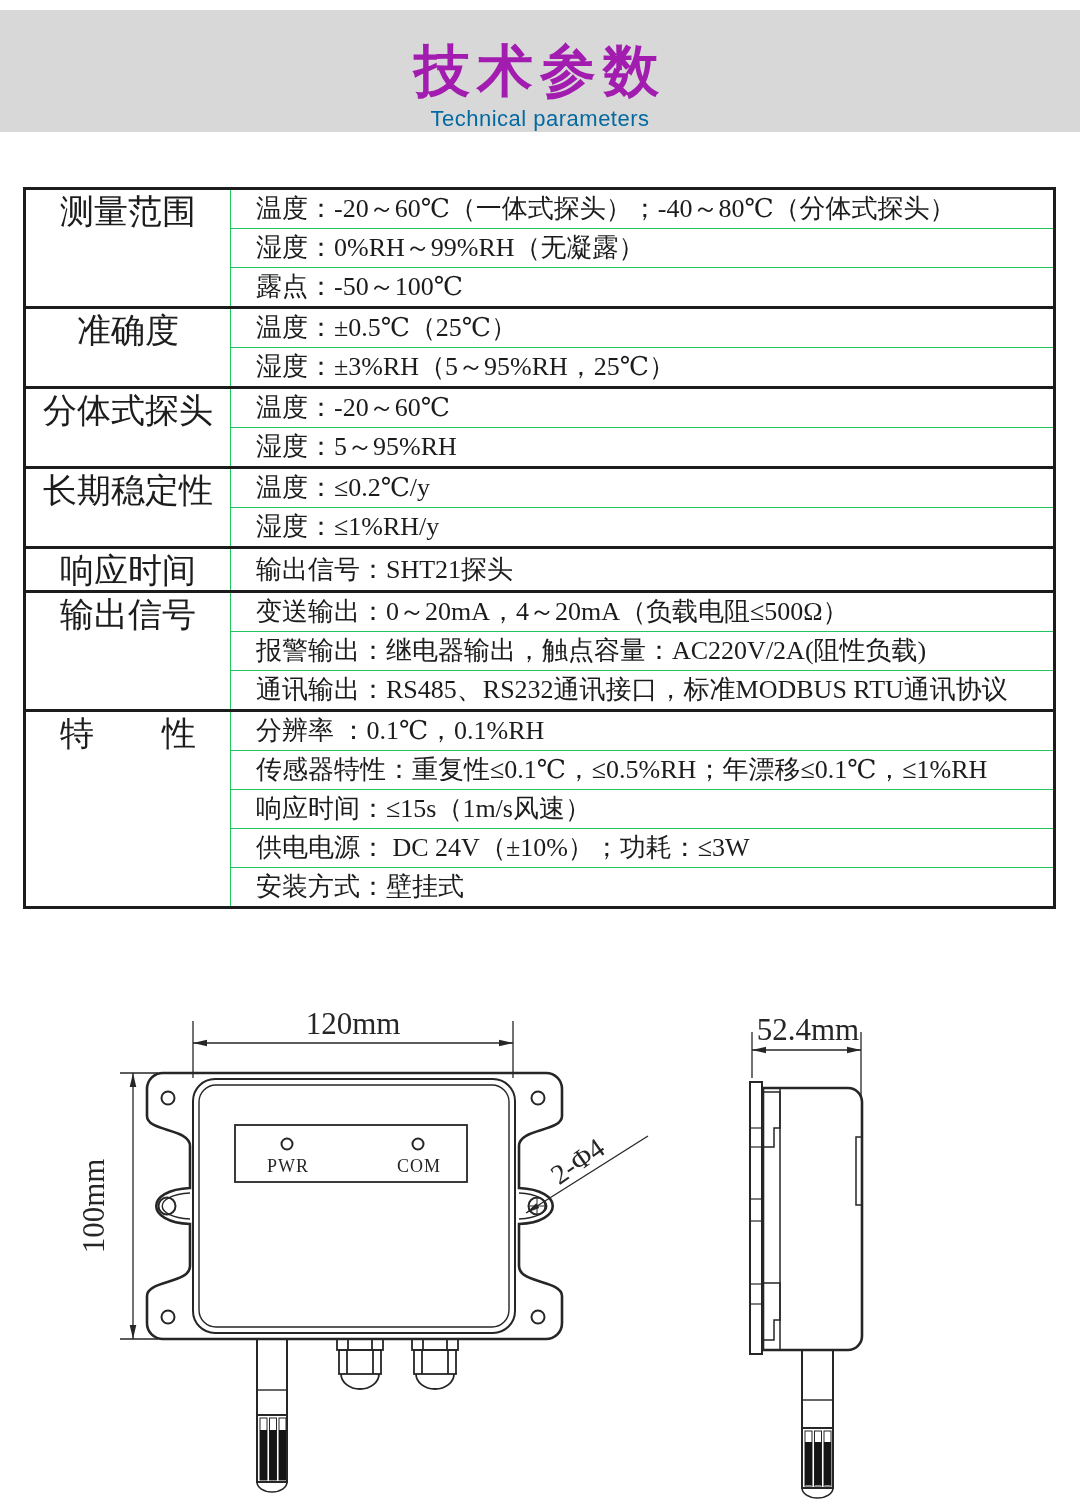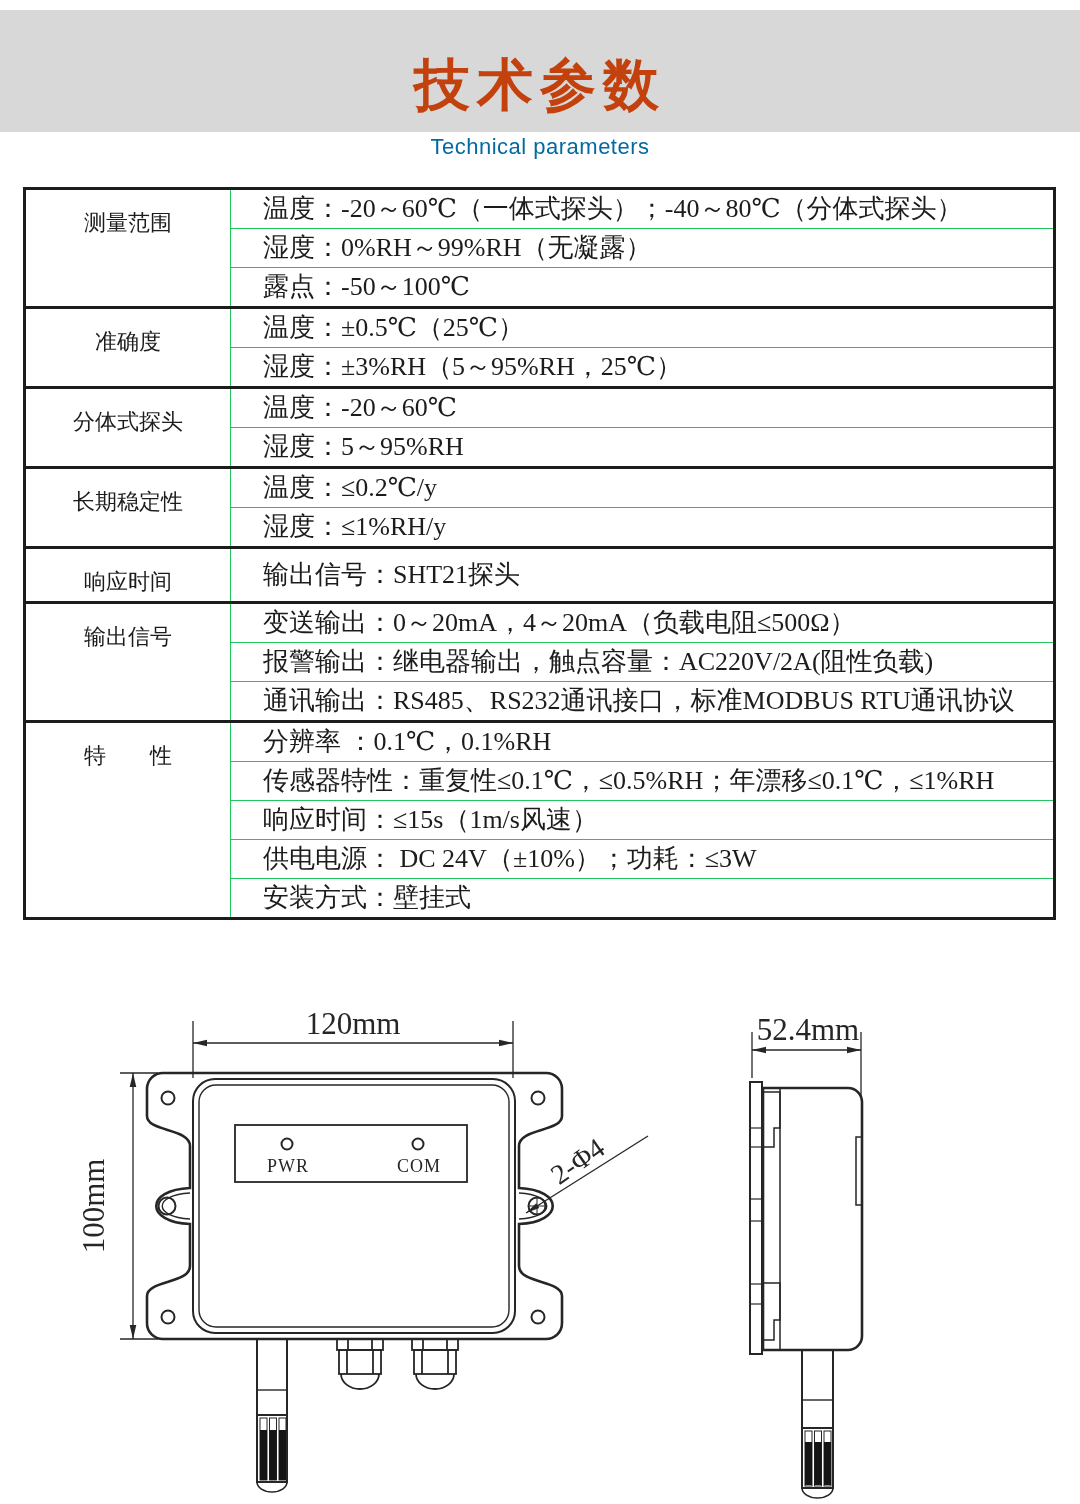--- a/index.html
+++ b/index.html
@@ -7,43 +7,43 @@
     width:1080px;height:1504px;position:relative;background:#ffffff;
     font-family:"Liberation Serif","DejaVu Serif",serif;color:#1c1c1c;
     overflow:hidden;
   }
   
   .header-band{
     position:absolute;left:0;top:10px;width:1080px;height:122px;
     background:#d8d8d8;text-align:center;
   }
   .page-title{
-    margin:18px;padding-top:26px;font-size:56px;line-height:62px;
+    margin:4px;padding-top:26px;font-size:56px;line-height:62px;
     font-family:"Liberation Sans","DejaVu Sans",sans-serif;
-    font-weight:900;letter-spacing:7px;color:#c2410c;
+    font-weight:900;letter-spacing:7px;color:#a21caf;
   }
   .page-subtitle{
     margin:0;font-size:22px;line-height:26px;
     font-family:"Liberation Sans","DejaVu Sans",sans-serif;
     font-weight:400;color:#0369a1;letter-spacing:0.5px;
   }
   
   .spec-table-wrap{position:absolute;left:23px;top:187px;width:1033px;height:679px;}
   table.spec{
     width:100%;height:100%;border-collapse:collapse;table-layout:fixed;
     border:3px solid #1c1c1c;
   }
   table.spec td{border:1px solid #22c55e;overflow:hidden;}
   table.spec tr.group-start td{border-top:3px solid #1c1c1c;}
   td.label-cell{
     width:202px;text-align:center;vertical-align:top;
-    font-size:22px;line-height:37px;padding-top:14px;white-space:nowrap;border-radius:7px;
+    font-size:34px;line-height:37px;padding-top:3px;white-space:nowrap;border-radius:7px;
   }
   td.value-cell{
-    font-size:26px;line-height:36px;padding-left:32px;
+    font-size:26px;line-height:36px;padding-left:25px;
     vertical-align:middle;white-space:nowrap;
   }
   
   .drawings{position:absolute;left:0;top:960px;width:1080px;height:544px;}
   .drawings svg{display:block;}
   .cad-text{font-family:"Liberation Serif","DejaVu Serif",serif;fill:#262626;}
 </style>
 </head>
 <body>
 

